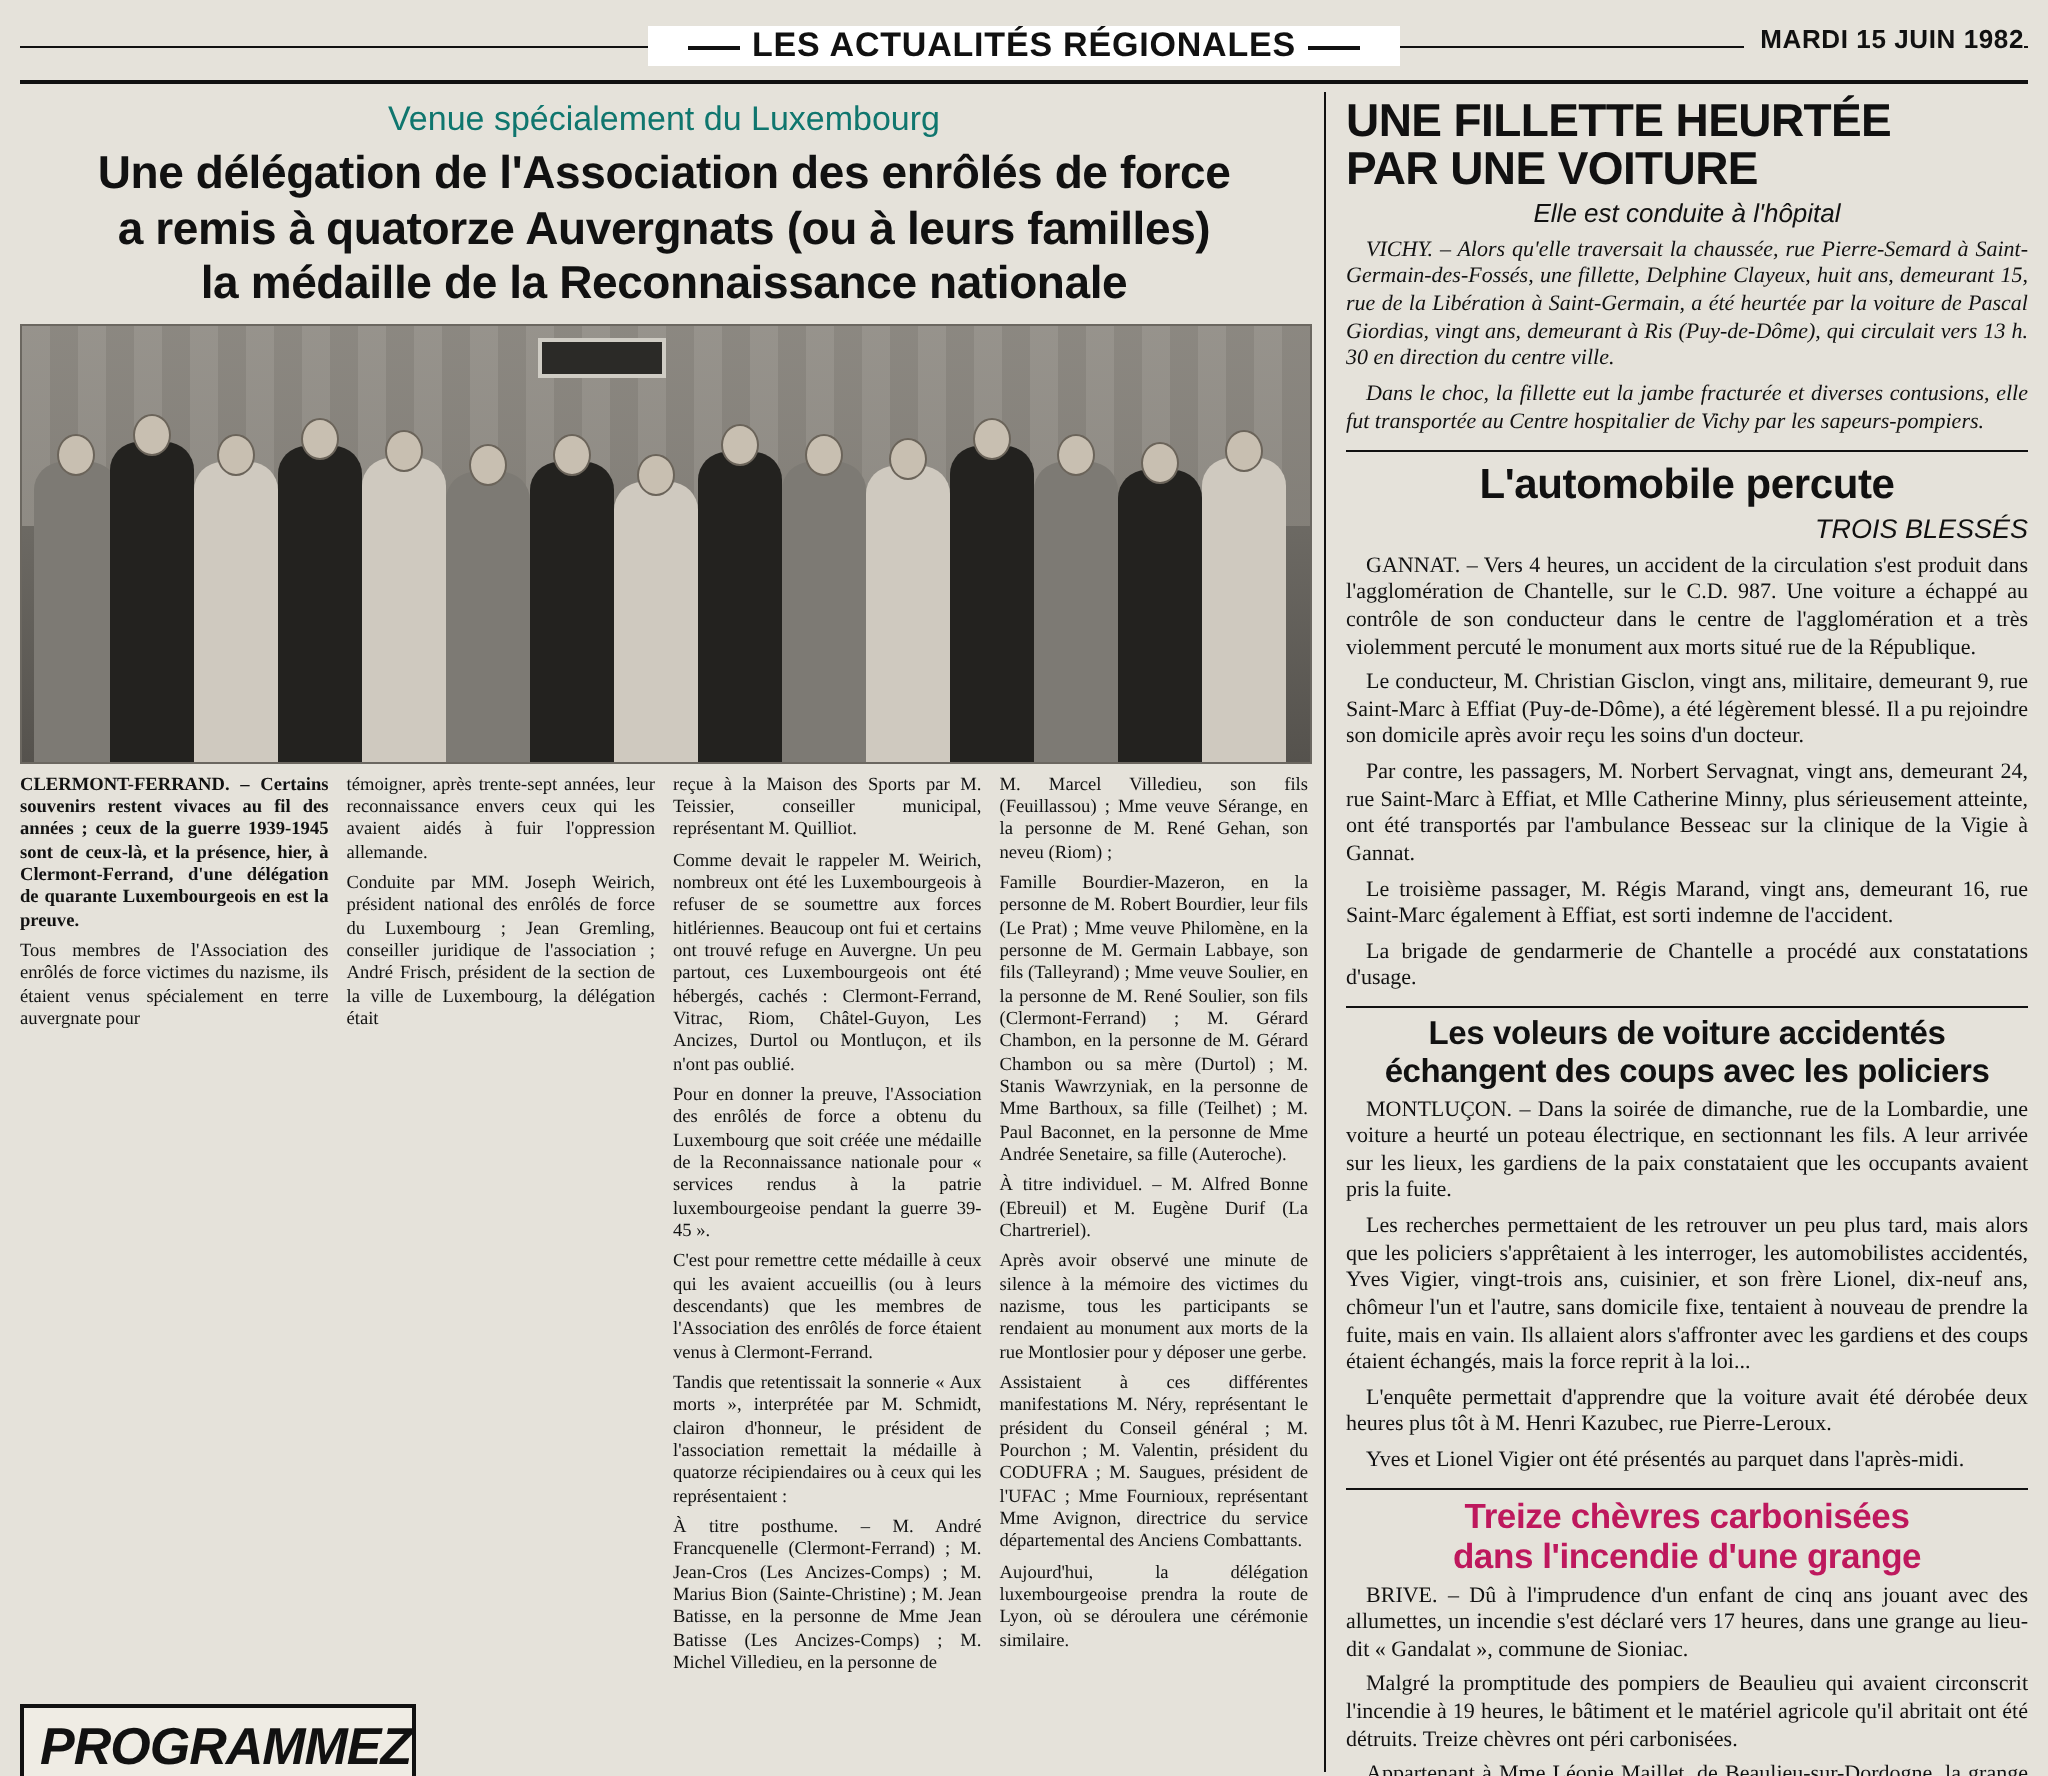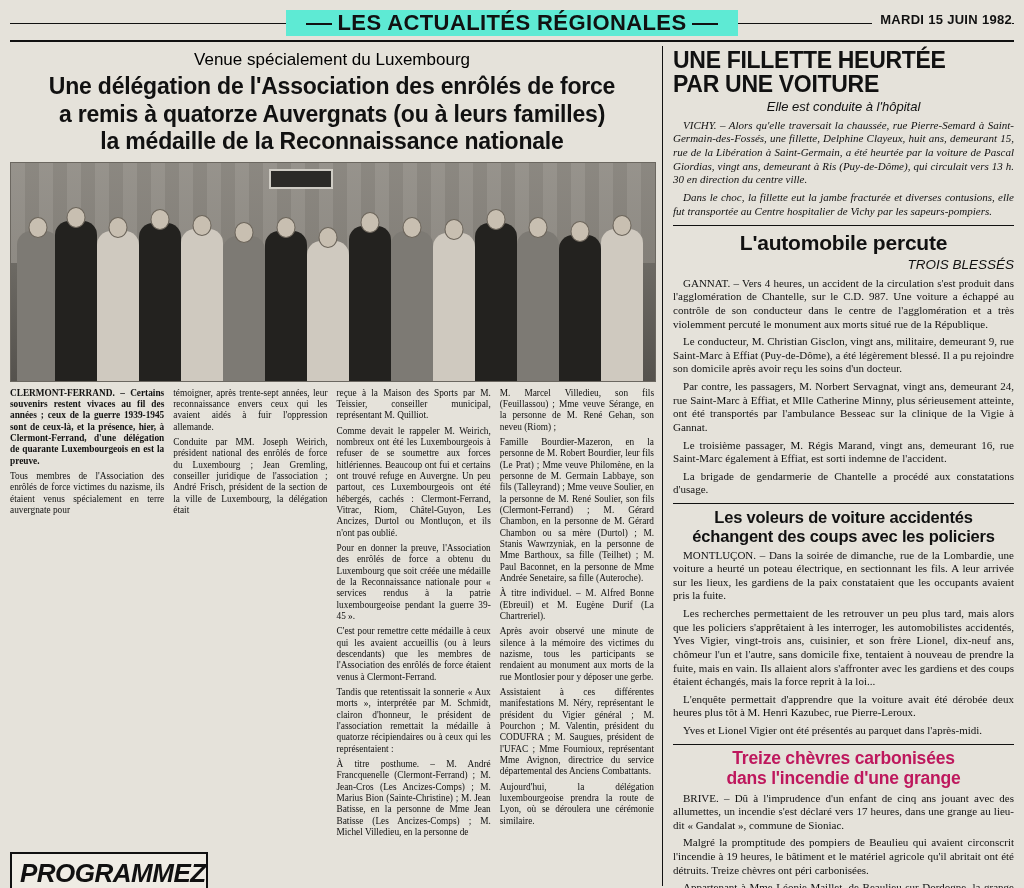--- a/index.html
+++ b/index.html
@@ -24,25 +24,25 @@
     border-bottom:2px solid #111;
     display:flex;align-items:center;justify-content:center;
   }
   .masthead-rule{
     position:absolute;left:0;right:0;top:17px;height:0;
     border-top:1px solid #111;
   }
   .masthead-title{
     position:relative;
     z-index:2;
-    background:#5eead4;
+    background:#ffffff;
     padding:0 14px;
     font-family:"Liberation Sans", sans-serif;
     font-weight:bold;
-    font-size:22px;
+    font-size:17px;
     letter-spacing:.4px;
   }
   .masthead-date{
     position:absolute;right:2px;top:6px;
     font-family:"Liberation Sans", sans-serif;
     font-size:13px;font-weight:bold;letter-spacing:.3px;
     background:#e5e2da;padding-left:8px;z-index:3;
   }
   .masthead-dash{
     display:inline-block;width:26px;border-top:2px solid #111;
@@ -66,21 +66,21 @@
     padding-left:10px;
     box-sizing:border-box;
   }
 
   
   .kicker{
     text-align:center;
     font-family:"Liberation Sans", sans-serif;
     font-size:17px;
     margin:4px 0 3px 0;
-    color:#000000;
+    color:#0f766e;
   }
   .main-head{
     text-align:center;
     font-family:"Liberation Sans", sans-serif;
     font-weight:bold;
     font-size:23px;
     line-height:1.20;
     letter-spacing:-0.2px;
     margin-bottom:6px;
   }
@@ -269,21 +269,21 @@
           <p>Pour en donner la preuve, l'Association des enrôlés de force a obtenu du Luxembourg que soit créée une médaille de la Reconnaissance nationale pour « services rendus à la patrie luxembourgeoise pendant la guerre 39-45 ».</p>
           <p>C'est pour remettre cette médaille à ceux qui les avaient accueillis (ou à leurs descendants) que les membres de l'Association des enrôlés de force étaient venus à Clermont-Ferrand.</p>
           <p>Tandis que retentissait la sonnerie « Aux morts », interprétée par M. Schmidt, clairon d'honneur, le président de l'association remettait la médaille à quatorze récipiendaires ou à ceux qui les représentaient :</p>
           <p>À titre posthume. – M. André Francquenelle (Clermont-Ferrand) ; M. Jean-Cros (Les Ancizes-Comps) ; M. Marius Bion (Sainte-Christine) ; M. Jean Batisse, en la personne de Mme Jean Batisse (Les Ancizes-Comps) ; M. Michel Villedieu, en la personne de</p>
         </div>
         <div class="col">
           <p>M. Marcel Villedieu, son fils (Feuillassou) ; Mme veuve Sérange, en la personne de M. René Gehan, son neveu (Riom) ;</p>
           <p>Famille Bourdier-Mazeron, en la personne de M. Robert Bourdier, leur fils (Le Prat) ; Mme veuve Philomène, en la personne de M. Germain Labbaye, son fils (Talleyrand) ; Mme veuve Soulier, en la personne de M. René Soulier, son fils (Clermont-Ferrand) ; M. Gérard Chambon, en la personne de M. Gérard Chambon ou sa mère (Durtol) ; M. Stanis Wawrzyniak, en la personne de Mme Barthoux, sa fille (Teilhet) ; M. Paul Baconnet, en la personne de Mme Andrée Senetaire, sa fille (Auteroche).</p>
           <p>À titre individuel. – M. Alfred Bonne (Ebreuil) et M. Eugène Durif (La Chartreriel).</p>
           <p>Après avoir observé une minute de silence à la mémoire des victimes du nazisme, tous les participants se rendaient au monument aux morts de la rue Montlosier pour y déposer une gerbe.</p>
-          <p>Assistaient à ces différentes manifestations M. Néry, représentant le président du Vigier général ; M. Pourchon ; M. Valentin, président du CODUFRA ; M. Saugues, président de l'UFAC ; Mme Fournioux, représentant Mme Avignon, directrice du service départemental des Anciens Combattants.</p>
+          <p>Assistaient à ces différentes manifestations M. Néry, représentant le président du Conseil général ; M. Pourchon ; M. Valentin, président du CODUFRA ; M. Saugues, président de l'UFAC ; Mme Fournioux, représentant Mme Avignon, directrice du service départemental des Anciens Combattants.</p>
           <p>Aujourd'hui, la délégation luxembourgeoise prendra la route de Lyon, où se déroulera une cérémonie similaire.</p>
         </div>
       </div>
 
       <div class="ad-wrap">
         <div class="ad">
           <div class="ad-h1">
             <div>PROGRAMMEZ</div>
             <div>VOTRE AVENIR</div>
           </div>

